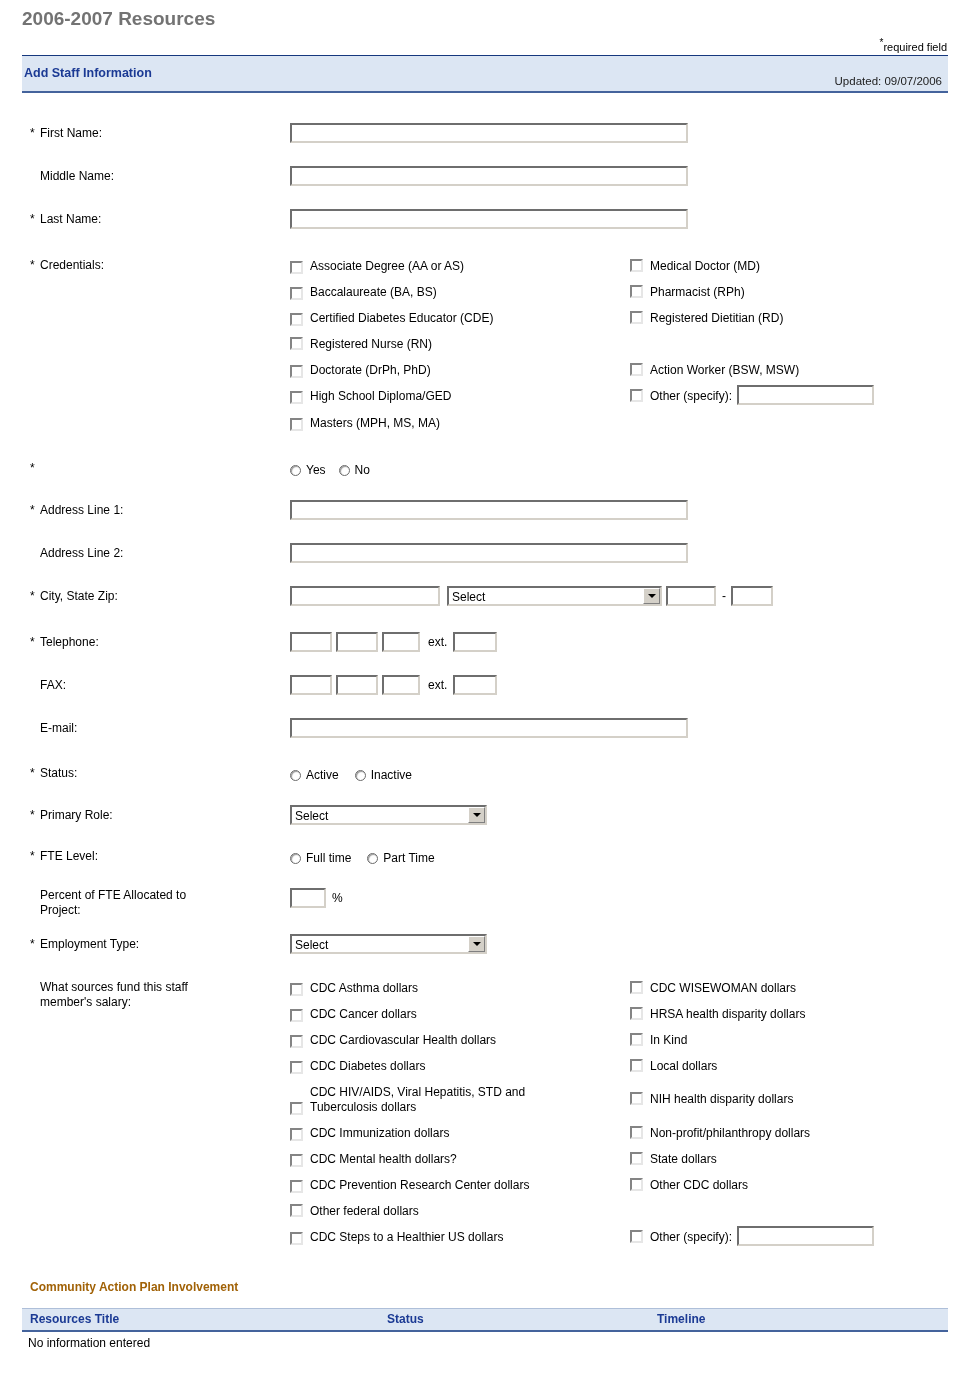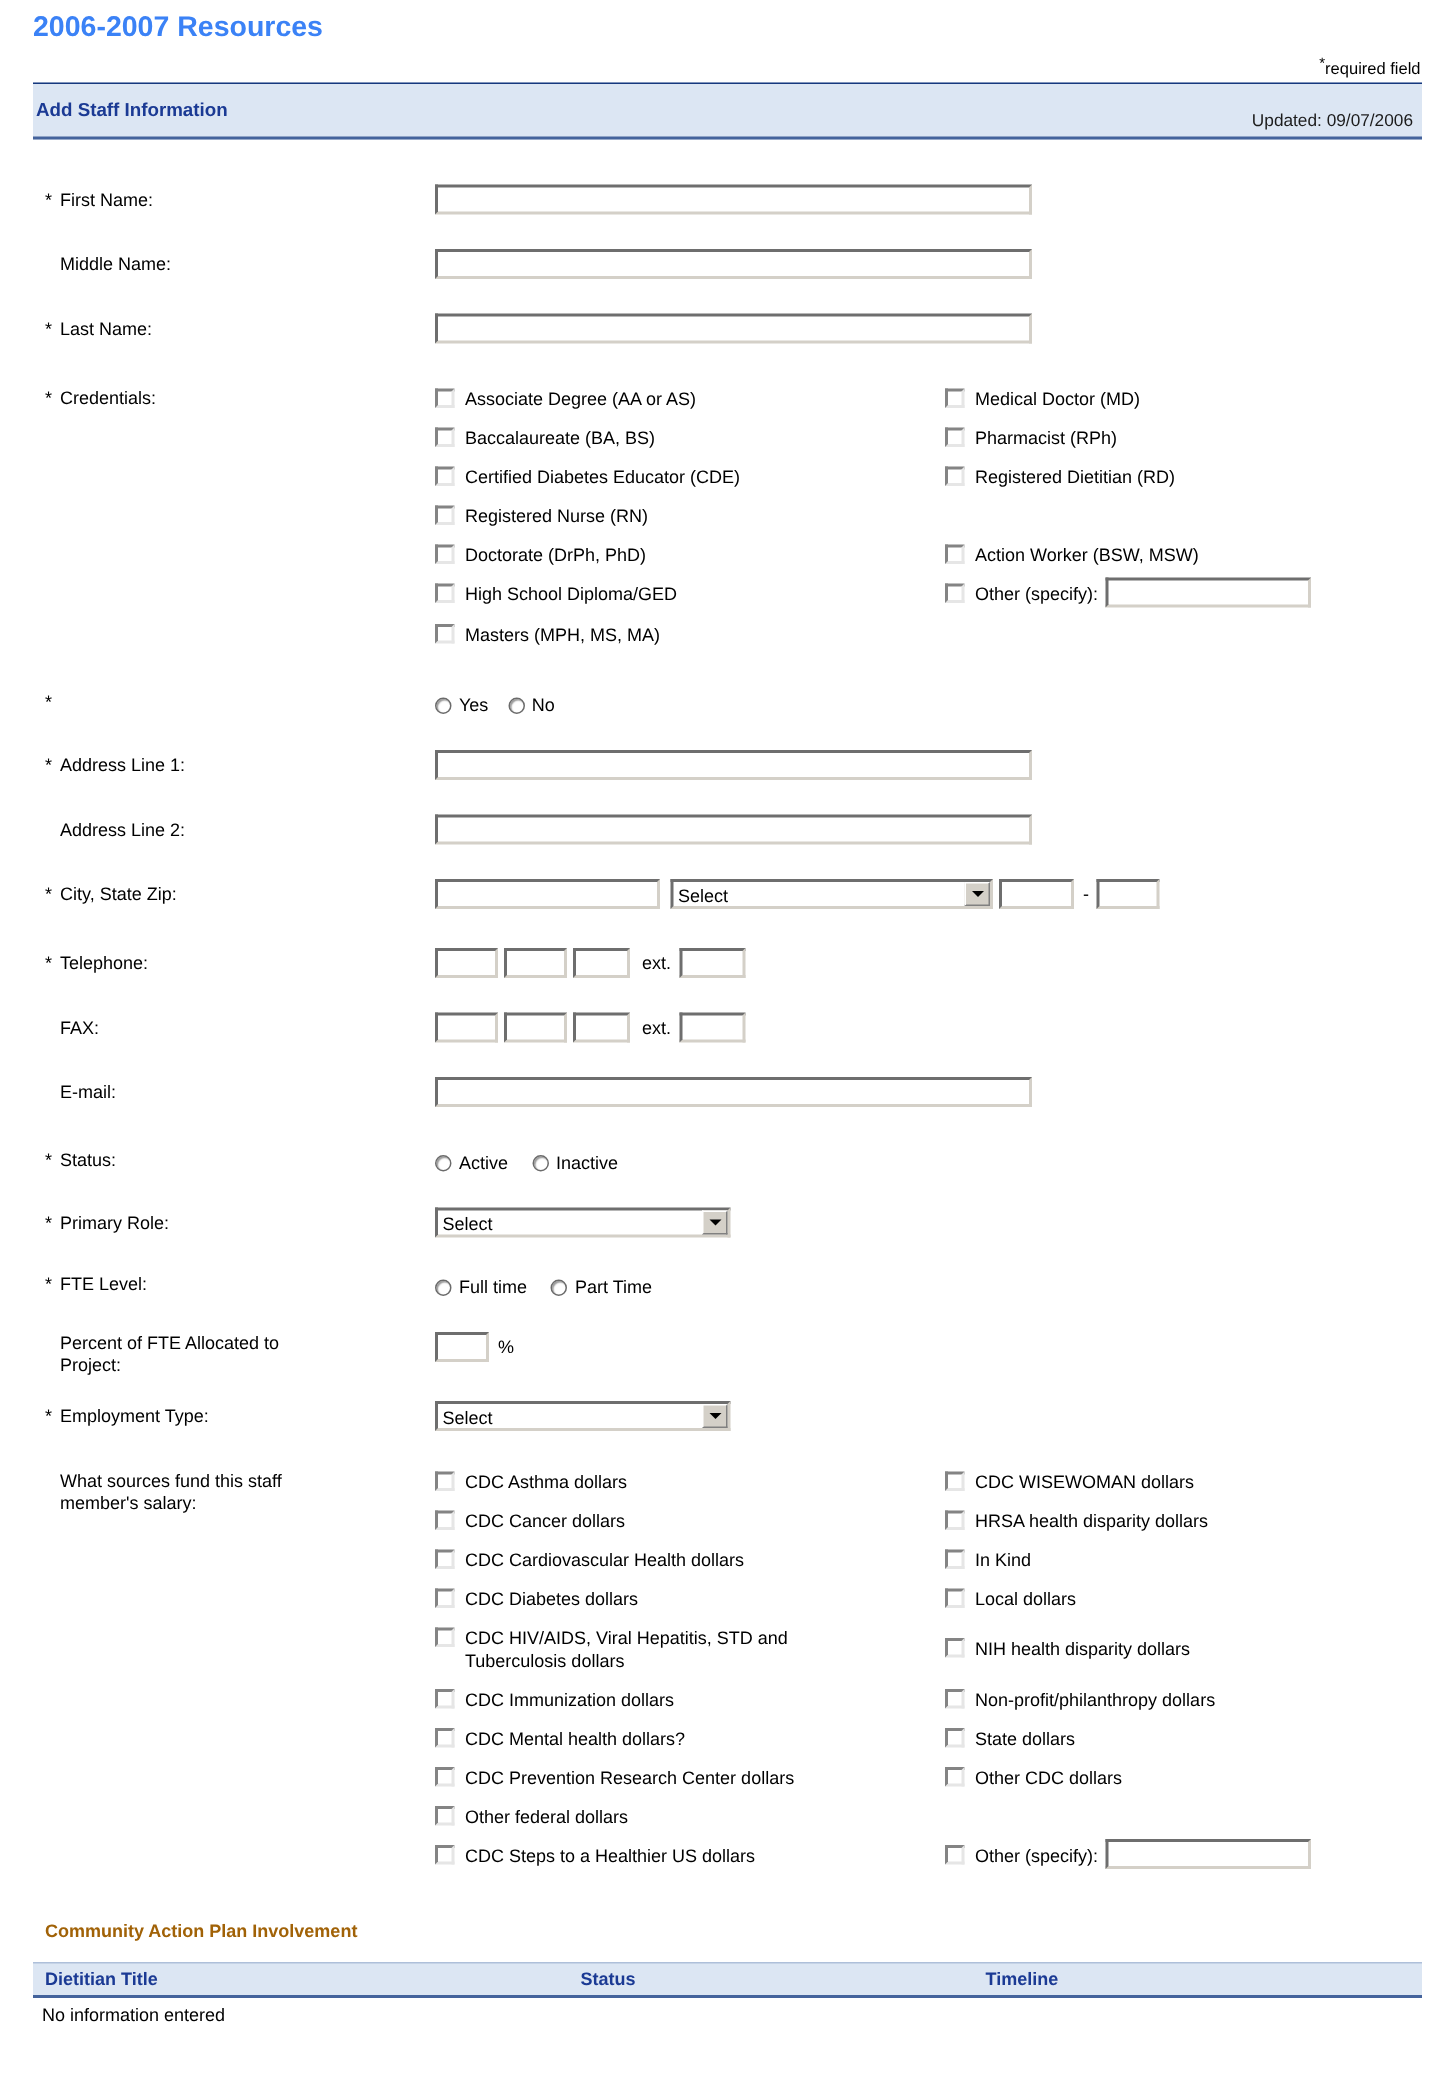--- a/index.html
+++ b/index.html
@@ -5,21 +5,21 @@
   * { margin:0; padding:0; box-sizing:border-box; }
   html,body { background:#fff; }
   body {
     width:955px; min-height:1392px;
     font-family:"Liberation Sans", sans-serif;
     font-size:12px; color:#000;
     padding:8px 7px 20px 22px;
   }
   
   .page-title {
-    color:#3b82f6; font-size:19px; font-weight:bold; letter-spacing:0;
+    color:#737373; font-size:19px; font-weight:bold; letter-spacing:0;
   }
   .req-note { text-align:right; font-size:11px; margin-top:7px; padding-right:1px; }
   .req-note sup { font-size:10px; }
   .titlebar {
     margin-top:2px; display:flex; justify-content:space-between; align-items:center;
     background:#dce6f3; border-top:1px solid #16387e; border-bottom:2px solid #44639c;
     padding:3px 6px 4px 2px; height:38px;
   }
   .titlebar .t { color:#1b3a94; font-weight:bold; font-size:12.5px; }
   .titlebar .u { color:#1c1c1c; font-size:11.5px;margin-top:16px; }
@@ -65,21 +65,21 @@
   .opt { margin-right:16px; padding-top:2px; }
   .suffix { padding:3px 0 0 6px; }
   .presuffix { padding:3px 6px 0 8px; }
   .dash { padding:3px 5px 0 6px; }
   .gap4 { margin-right:4px; } .gap7 { margin-right:7px; }
 
   
   .cbrow { display:flex; align-items:center; margin-bottom:10px; }
   .cbrow:last-child { margin-bottom:0; }
   .cell { display:flex; align-items:flex-start; }
-  .cell.l { width:340px; flex:0 0 340px; padding-right:20px; }
+  .cell.l { width:340px; flex:0 0 340px; padding-right:20px;align-items:flex-end; }
   .cell.r { flex:1; }
   .cbtxt { line-height:15px; padding-top:1px; }
   .cell .tb { margin-left:5px; margin-top:-3px; }
   .secgap { margin-bottom:27px; }
 
   
   .cap-title { font-weight:bold; margin:34px 0 0 8px; color:#a16207; }
   .cap-bar {
     margin-top:14px; display:flex; background:#dce6f3;
     border-top:1px solid #aebfd9; border-bottom:2px solid #44639c;
@@ -408,17 +408,17 @@
           </div>
       </div>
     </div>
   </div>
 
 </div>
 
 <div class="cap-title">Community Action Plan Involvement</div>
 
 <div class="cap-bar">
-  <span class="cap-c1">Dietitian Title</span>
+  <span class="cap-c1">Resources Title</span>
   <span class="cap-c2">Status</span>
   <span class="cap-c3">Timeline</span>
 </div>
 <div class="cap-empty">No information entered</div>
 
 </body></html>

